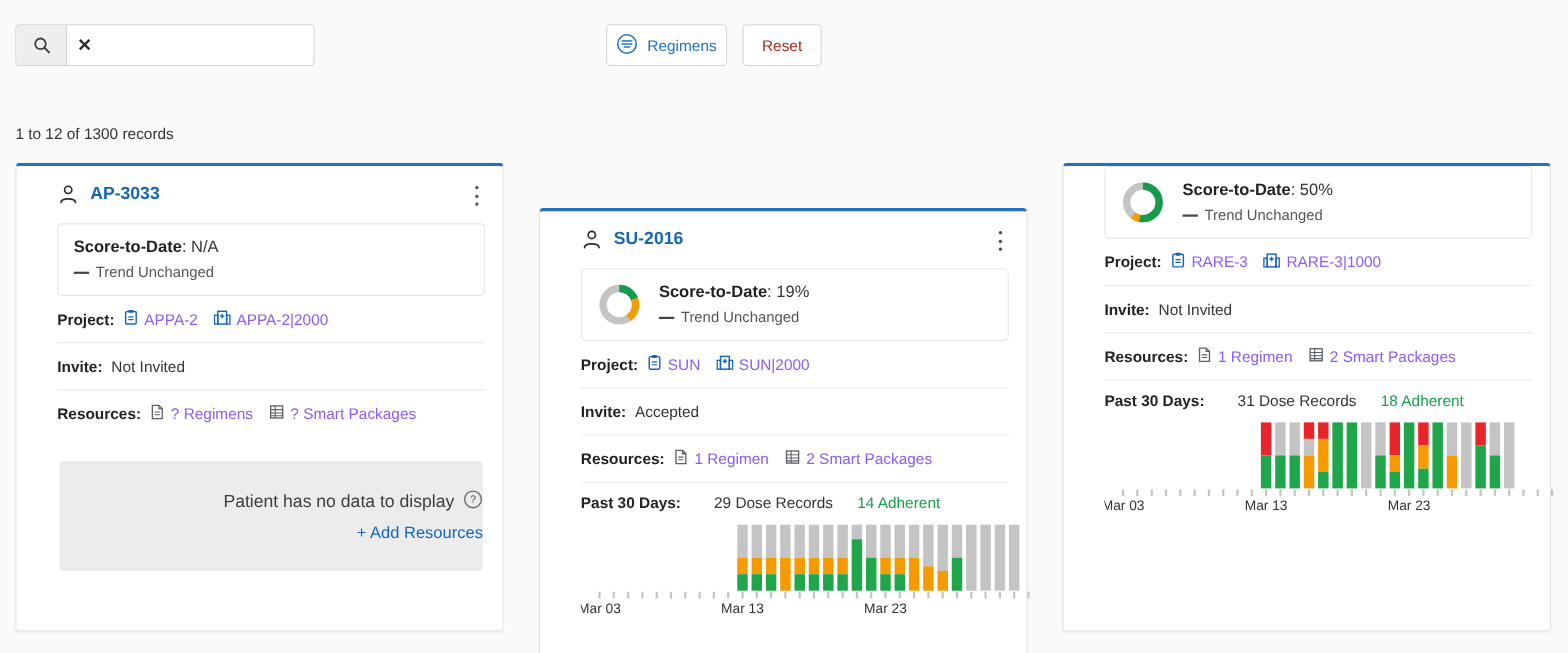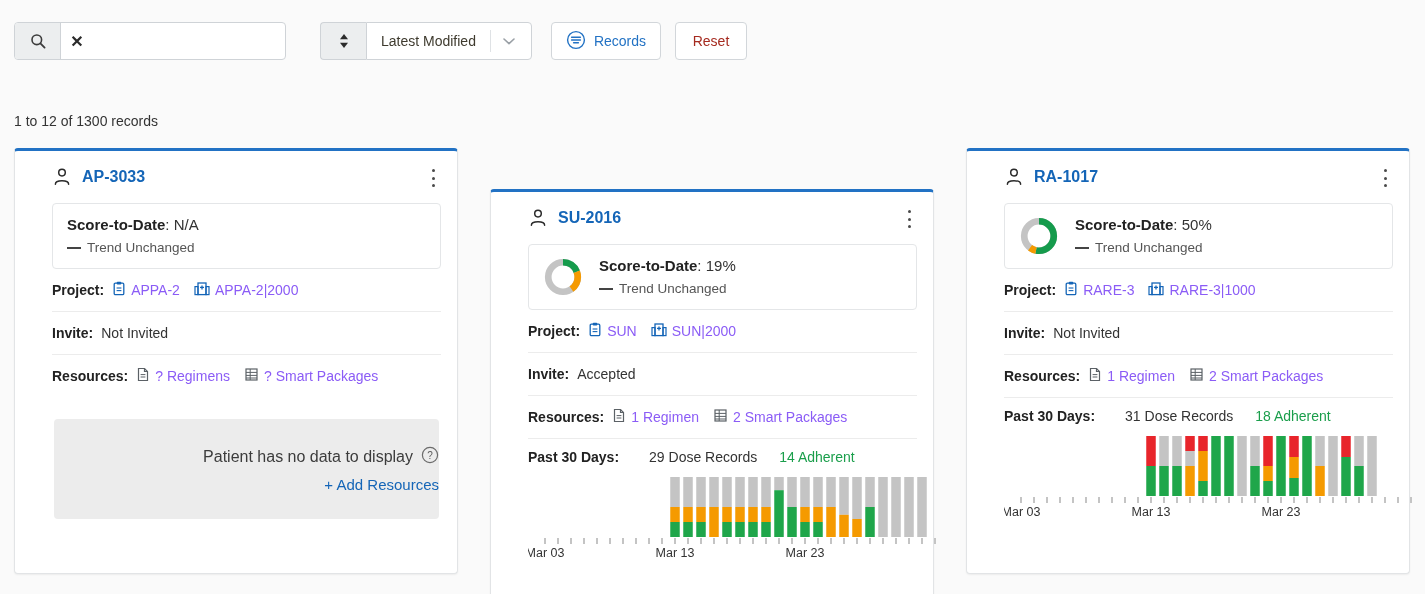--- a/index.html
+++ b/index.html
@@ -176,48 +176,31 @@
   <div class="search-group">
     <div class="search-icon-box">
       <svg width="16" height="16" viewBox="0 0 16 16">
         <circle cx="6.8" cy="6.8" r="4.8" fill="none" stroke="#3c3c3c" stroke-width="1.6"></circle>
         <line x1="10.4" y1="10.4" x2="14.6" y2="14.6" stroke="#3c3c3c" stroke-width="1.8" stroke-linecap="round"></line>
       </svg>
     </div>
     <div class="search-clear">✕</div>
   </div>
 
-  <div class="sort-group">
-    <div class="sort-arrows">
-      <svg width="12" height="18" viewBox="0 0 12 18">
-        <polygon points="6,2 10,7.2 2,7.2" fill="#2b2b2b"></polygon>
-        <polygon points="6,16 10,10.8 2,10.8" fill="#2b2b2b"></polygon>
-      </svg>
-    </div>
-    <div class="sort-select">
-      <span class="sort-value">Latest Modified</span>
-      <span class="sort-divider"></span>
-      <span class="sort-caret">
-        <svg width="14" height="10" viewBox="0 0 14 10">
-          <polyline points="2,3 7,7.6 12,3" fill="none" stroke="#9aa0a6" stroke-width="1.6" stroke-linecap="round" stroke-linejoin="round"></polyline>
-        </svg>
-      </span>
-    </div>
-  </div>
 
   <div class="btn btn-filters">
     <span>
       <svg width="20" height="20" viewBox="0 0 20 20">
         <circle cx="10" cy="10" r="8.4" fill="none" stroke="#2272c4" stroke-width="1.4"></circle>
         <line x1="5.6" y1="7.2" x2="14.4" y2="7.2" stroke="#2272c4" stroke-width="1.4" stroke-linecap="round"></line>
         <line x1="5.6" y1="10" x2="14.4" y2="10" stroke="#2272c4" stroke-width="1.4" stroke-linecap="round"></line>
         <line x1="7.6" y1="12.8" x2="12.4" y2="12.8" stroke="#2272c4" stroke-width="1.4" stroke-linecap="round"></line>
       </svg>
     </span>
-    <span>Records</span>
+    <span>Regimens</span>
   </div>
 
   <div class="btn btn-reset">
     <span>Reset</span>
   </div>
 </div>
 
 <div class="records-line">1 to 12 of 1300 records</div>
 
 <div class="cards">
@@ -500,34 +483,20 @@
           <rect x="376.25" y="8" width="9.5" height="60" fill="#c4c4c4"></rect>
           <rect x="389.25" y="8" width="9.5" height="60" fill="#c4c4c4"></rect>
           <text x="17" y="88" text-anchor="middle" class="axis-label">Mar 03</text>
           <text x="147" y="88" text-anchor="middle" class="axis-label">Mar 13</text>
           <text x="277" y="88" text-anchor="middle" class="axis-label">Mar 23</text>
         </svg>
     </div>
   </div>
 
   <div class="card card-3">
-    <div class="card-head">
-      <span class="person-icon">
-        <svg width="20" height="20" viewBox="0 0 20 20">
-          <circle cx="10" cy="5.6" r="3.3" fill="none" stroke="#2b2b2b" stroke-width="1.5"></circle>
-          <path d="M3.4 17.2 C3.4 12.6 16.6 12.6 16.6 17.2" fill="none" stroke="#2b2b2b" stroke-width="1.5" stroke-linecap="round"></path>
-        </svg>
-      </span>
-      <span class="card-title">RA-1017</span>
-      <span class="kebab">
-          <i></i>
-          <i></i>
-          <i></i>
-        </span>
-    </div>
 
     <div class="score-box">
       <svg class="donut" viewBox="0 0 42 42" id="donut-2">
         <circle cx="21" cy="21" r="15.5" fill="none" stroke="#c4c4c4" stroke-width="7"></circle>
         <circle class="seg-green" cx="21" cy="21" r="15.5" fill="none" stroke="#159b4c" stroke-width="7" transform="rotate(-90 21 21)" stroke-dasharray="51.6163672984803 45.773004962803284"></circle>
         <circle class="seg-orange" cx="21" cy="21" r="15.5" fill="none" stroke="#f59a00" stroke-width="7" transform="rotate(-90 21 21)" stroke-dasharray="6.817256058289851 90.57211620299373" stroke-dashoffset="-51.6163672984803"></circle>
       </svg>
       <div class="score-text">
         <div>
           <span class="score-label">Score-to-Date</span><span class="score-value">: </span><span class="score-value">50%</span>

